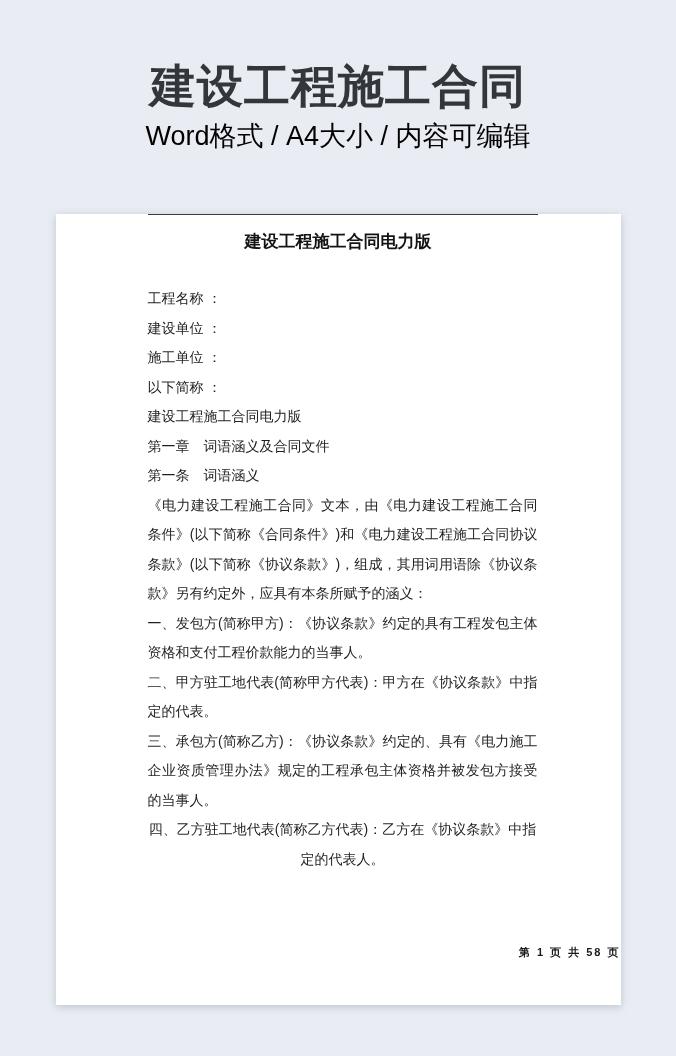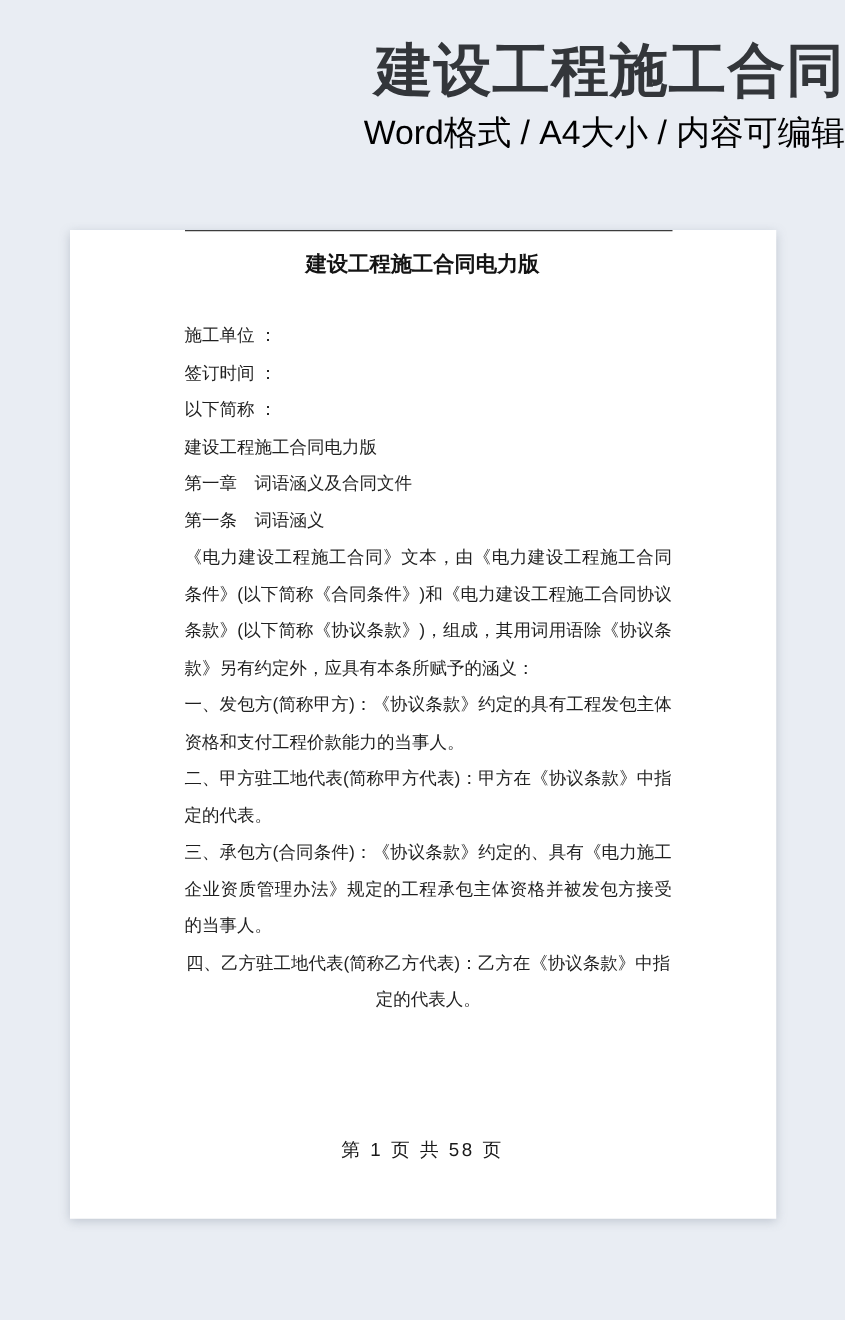--- a/index.html
+++ b/index.html
@@ -3,21 +3,21 @@
 <meta charset="utf-8">
 <style>
   * { margin:0; padding:0; box-sizing:border-box; }
   html,body { width:676px; height:1056px; }
   body {
     background:#e9edf3;
     font-family:"Liberation Sans","DejaVu Sans",sans-serif;
     overflow:hidden;
   }
   
-  .hero { padding-top:28px; text-align:right; }
+  .hero { padding-top:58px; text-align:center; }
   .hero h1 {
     font-size:46px;
     font-weight:700;
     color:#33363a;
     letter-spacing:1px;
     line-height:56px;
   }
   .hero .subtitle {
     margin-top:6px;
     font-size:27px;
@@ -54,49 +54,50 @@
     color:#1f1f1f;
     text-align:justify;
     word-break:break-all;
   }
   .docbody p { margin:0; }
   .docbody .last { text-align:center; }
   .sheet .footer {
     position:absolute;
     left:0; right:0;
     bottom:45px;
-    text-align:center;
-    font-size:15px;
-    font-weight:400;
+    text-align:right;
+    font-size:11px;
+    font-weight:700;
     color:#1a1a1a;
     letter-spacing:2px;
   }
 </style>
 </head>
 <body>
 
 <div class="hero">
   <h1>建设工程施工合同</h1>
   <div class="subtitle">Word格式 / A4大小 / 内容可编辑</div>
 </div>
 
 <div class="sheet">
   <div class="rule"></div>
   <h2 class="doc-title">建设工程施工合同电力版</h2>
 
   <div class="docbody">
+    <p>工程名称 ：</p>
+    <p>建设单位 ：</p>
     <p>施工单位 ：</p>
-    <p>签订时间 ：</p>
     <p>以下简称 ：</p>
 
     <p>建设工程施工合同电力版</p>
     <p>第一章　词语涵义及合同文件</p>
     <p>第一条　词语涵义</p>
 
     <p>《电力建设工程施工合同》文本，由《电力建设工程施工合同条件》(以下简称《合同条件》)和《电力建设工程施工合同协议条款》(以下简称《协议条款》)，组成，其用词用语除《协议条款》另有约定外，应具有本条所赋予的涵义：</p>
     <p>一、发包方(简称甲方)：《协议条款》约定的具有工程发包主体资格和支付工程价款能力的当事人。</p>
     <p>二、甲方驻工地代表(简称甲方代表)：甲方在《协议条款》中指定的代表。</p>
-    <p>三、承包方(合同条件)：《协议条款》约定的、具有《电力施工企业资质管理办法》规定的工程承包主体资格并被发包方接受的当事人。</p>
+    <p>三、承包方(简称乙方)：《协议条款》约定的、具有《电力施工企业资质管理办法》规定的工程承包主体资格并被发包方接受的当事人。</p>
     <p class="last">四、乙方驻工地代表(简称乙方代表)：乙方在《协议条款》中指定的代表人。</p>
   </div>
 
   <div class="footer">第 1 页 共 58 页</div>
 </div>
 
 </body></html>

